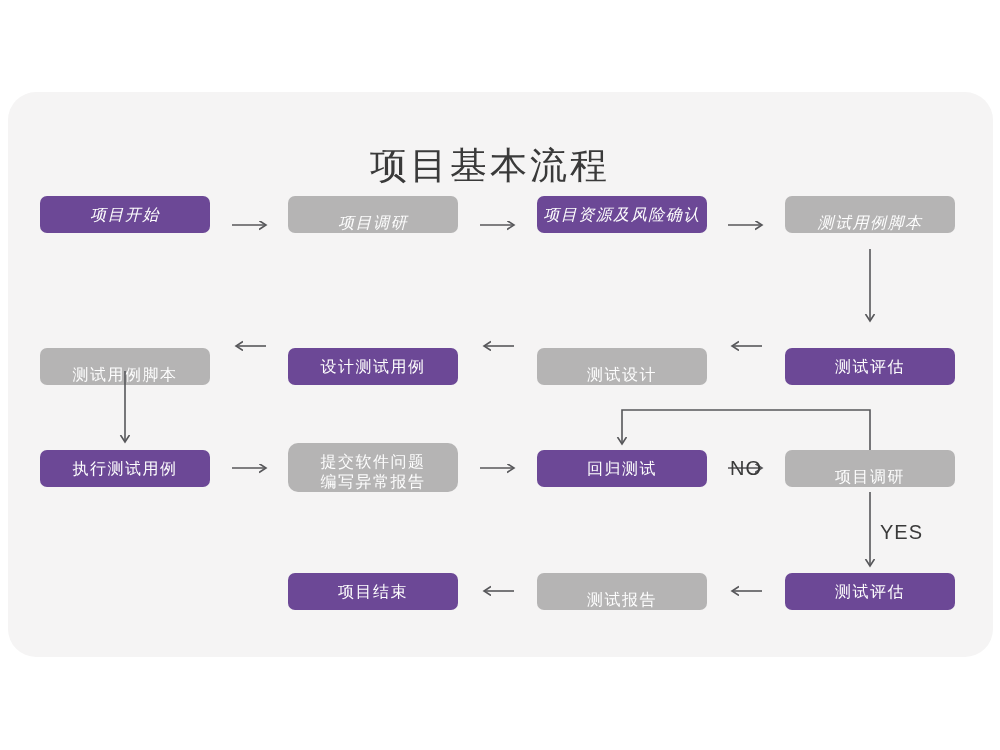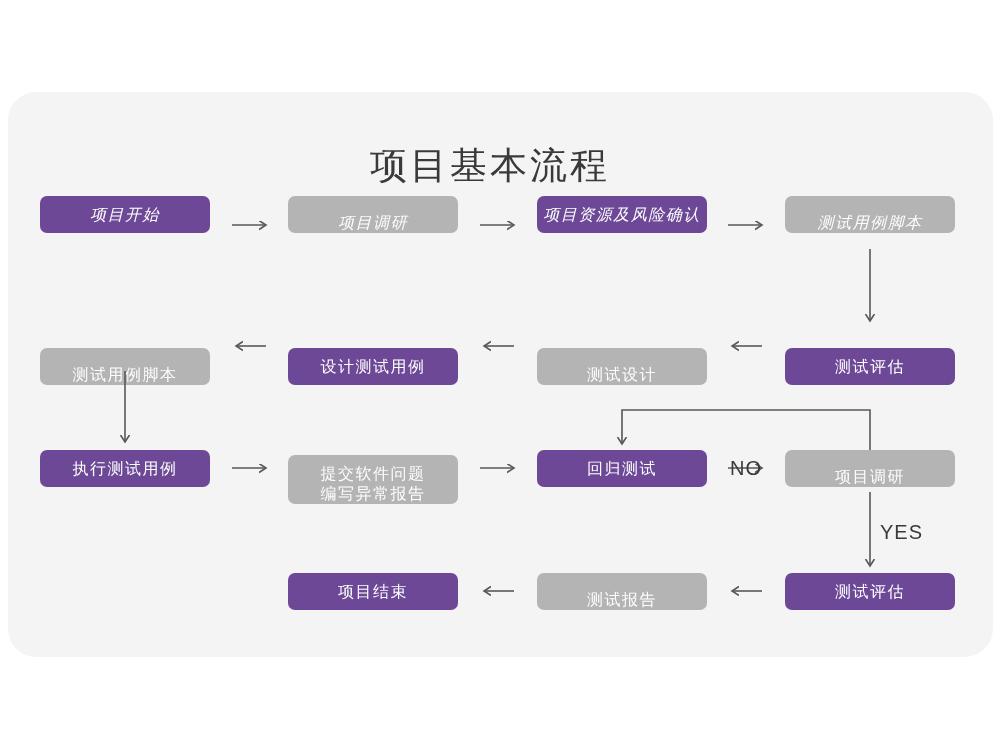--- a/index.html
+++ b/index.html
@@ -22,21 +22,21 @@
     display:flex;align-items:center;justify-content:center;
     color:#fdfdfd;font-size:16px;letter-spacing:1.5px;line-height:20px;
     text-align:center;
   }
   .node.purple{background:var(--purple,#6c4896);}
   .node.gray{background:var(--gray,#b5b4b4);align-items:flex-end;}
   .node.tall{height:49px;}
   
   .c1{left:40px;}.c2{left:288px;}.c3{left:537px;}.c4{left:785px;}
   .r1{top:196px;font-style:italic;}.r2{top:348px;}.r3{top:450px;}.r4{top:573px;}
-  .r3tall{top:455px;}
+  .r3tall{top:443px;border-radius:10px;}
   #flow{position:absolute;left:0;top:0;width:1000px;height:750px;pointer-events:none;}
   .arrow-line{stroke:var(--arrow,#57575a);stroke-width:1.6;fill:none;}
   .decision-label{
     position:absolute;color:var(--titlecolor,#3a3a3a);
     font-size:20px;letter-spacing:1px;font-weight:500;
   }
   .label-no{left:722px;top:413px;width:48px;text-align:center;margin-top:44px;}
   .label-yes{left:880px;top:521px;}
 </style>
 </head>

